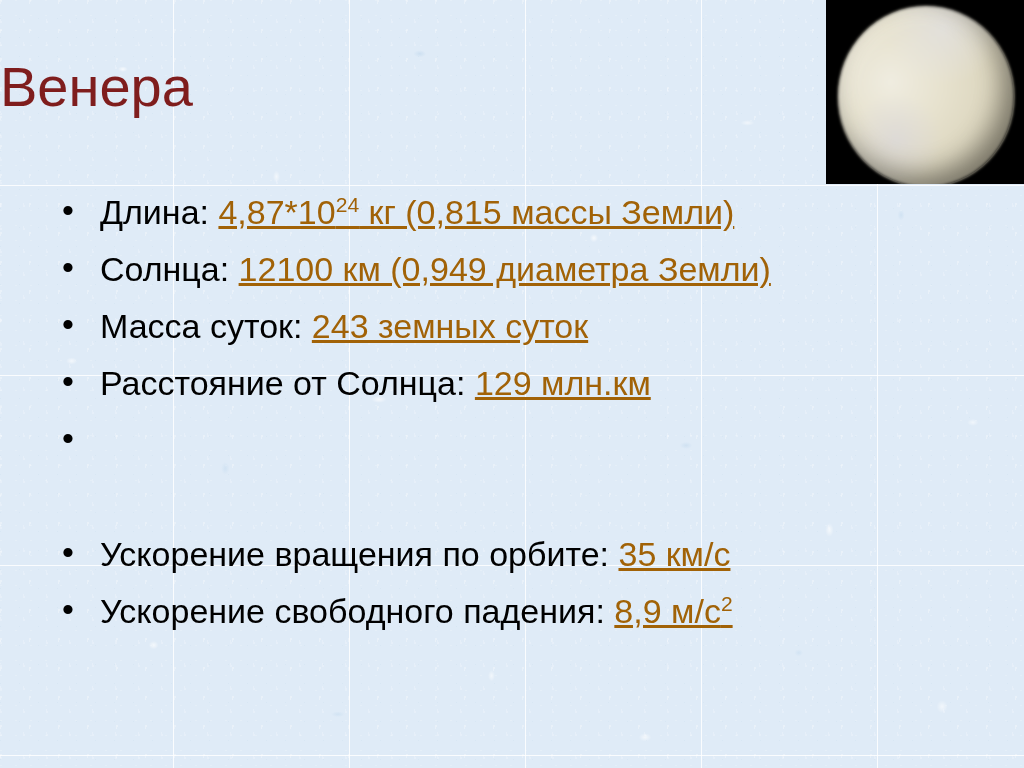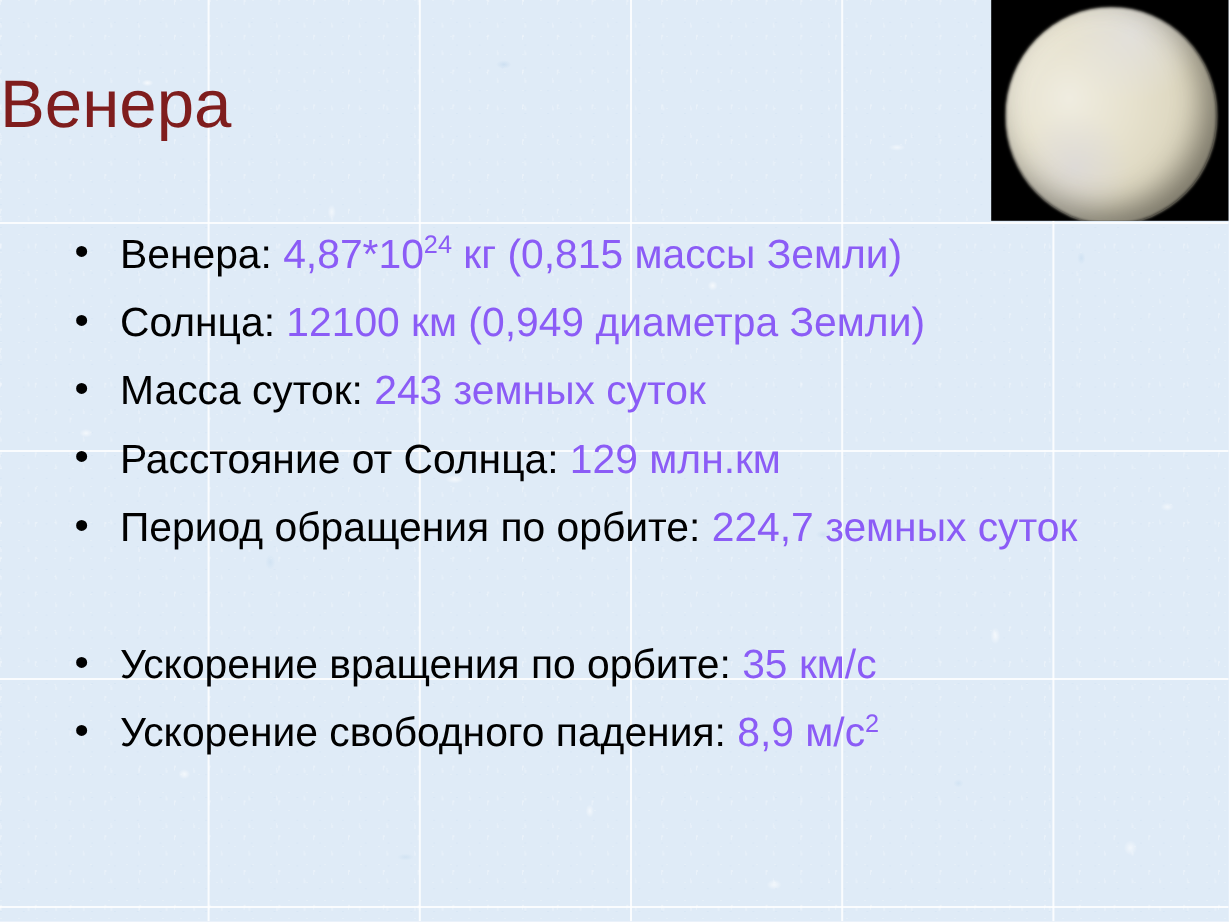--- a/index.html
+++ b/index.html
@@ -143,21 +143,21 @@
     padding-left: 6px;
     box-sizing: border-box;
   }
   .bullet-text {
     flex: 1 1 auto;
     font-size: 34px;
     line-height: 56px;
     color: #000000;
     white-space: normal;
   }
-  .val { color: #8b5cf6; }
+  .val { color: #a16207; text-decoration: underline; }
   sup {
     font-size: 0.62em;
     vertical-align: super;
     line-height: 0;
   }
 </style>
 </head>
 <body>
 
 <div class="slide">
@@ -169,41 +169,40 @@
 
   <div class="venus-box">
     <div class="venus-disc"></div>
     <div class="venus-glow"></div>
   </div>
 
   <div class="bullets">
 
     <div class="bullet-row">
       <span class="bullet-dot">•</span>
-      <span class="bullet-text"><span>Венера: </span><span class="val"><span>4,87*10</span><sup>24</sup><span> кг (0,815 массы Земли)</span></span></span>
+      <span class="bullet-text"><span>Длина: </span><span class="val"><span>4,87*10</span><sup>24</sup><span> кг (0,815 массы Земли)</span></span></span>
     </div>
 
     <div class="bullet-row">
       <span class="bullet-dot">•</span>
       <span class="bullet-text"><span>Солнца: </span><span class="val">12100 км (0,949 диаметра Земли)</span></span>
     </div>
 
     <div class="bullet-row">
       <span class="bullet-dot">•</span>
       <span class="bullet-text"><span>Масса суток: </span><span class="val">243 земных суток</span></span>
     </div>
 
     <div class="bullet-row">
       <span class="bullet-dot">•</span>
       <span class="bullet-text"><span>Расстояние от Солнца: </span><span class="val">129 млн.км</span></span>
     </div>
 
     <div class="bullet-row tall">
       <span class="bullet-dot">•</span>
-      <span class="bullet-text"><span>Период обращения по орбите: </span><span class="val">224,7 земных суток</span></span>
     </div>
 
     <div class="bullet-row">
       <span class="bullet-dot">•</span>
       <span class="bullet-text"><span>Ускорение вращения по орбите: </span><span class="val">35 км/с</span></span>
     </div>
 
     <div class="bullet-row">
       <span class="bullet-dot">•</span>
       <span class="bullet-text"><span>Ускорение свободного падения: </span><span class="val"><span>8,9 м/с</span><sup>2</sup></span></span>

